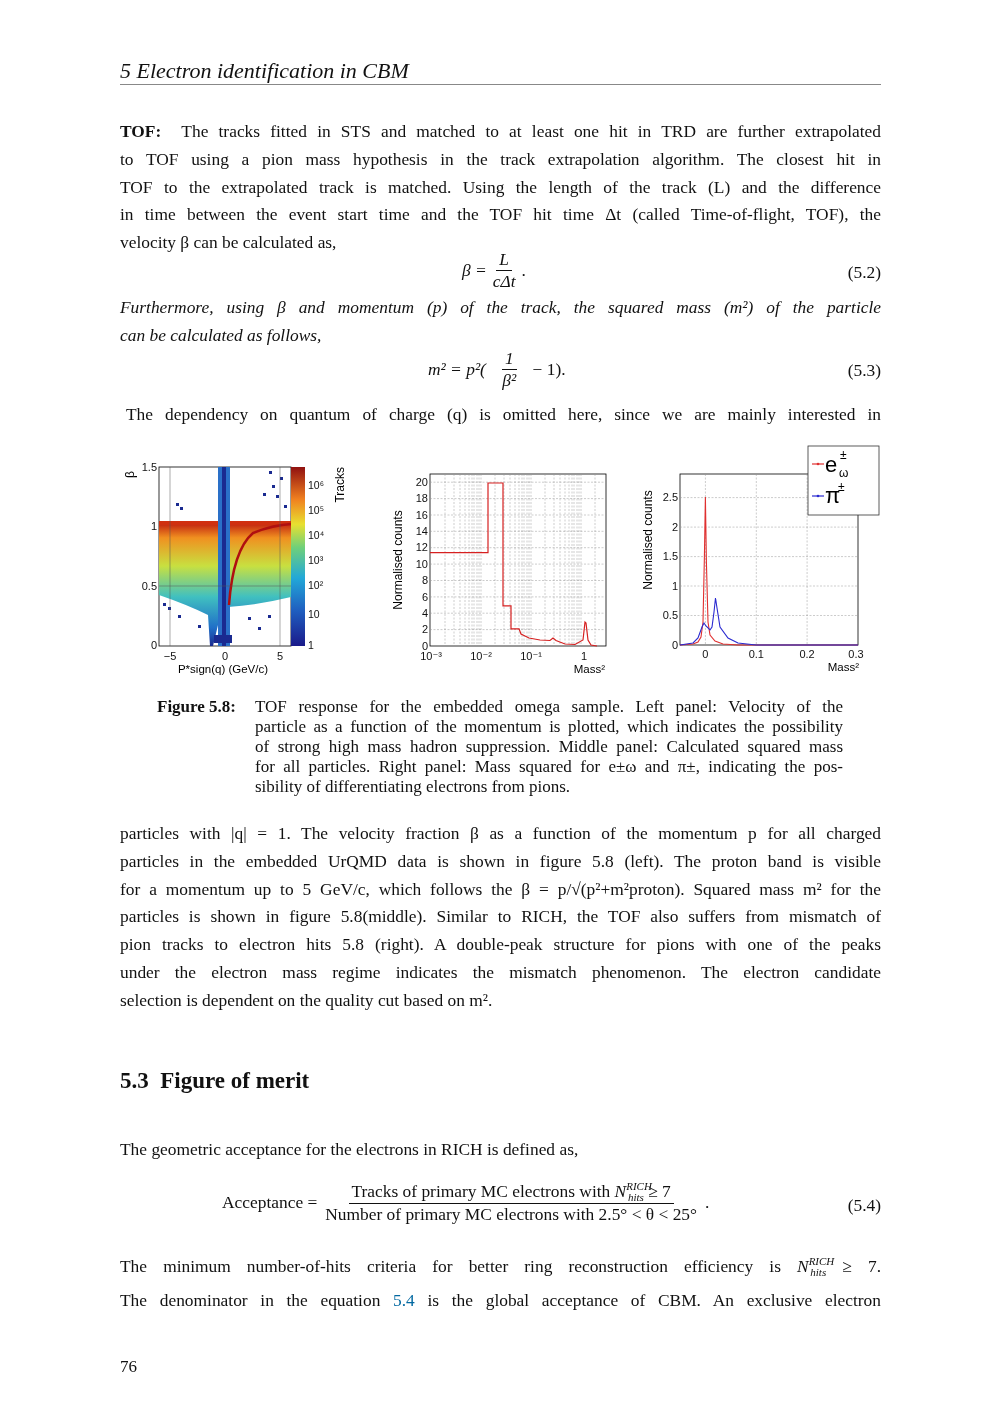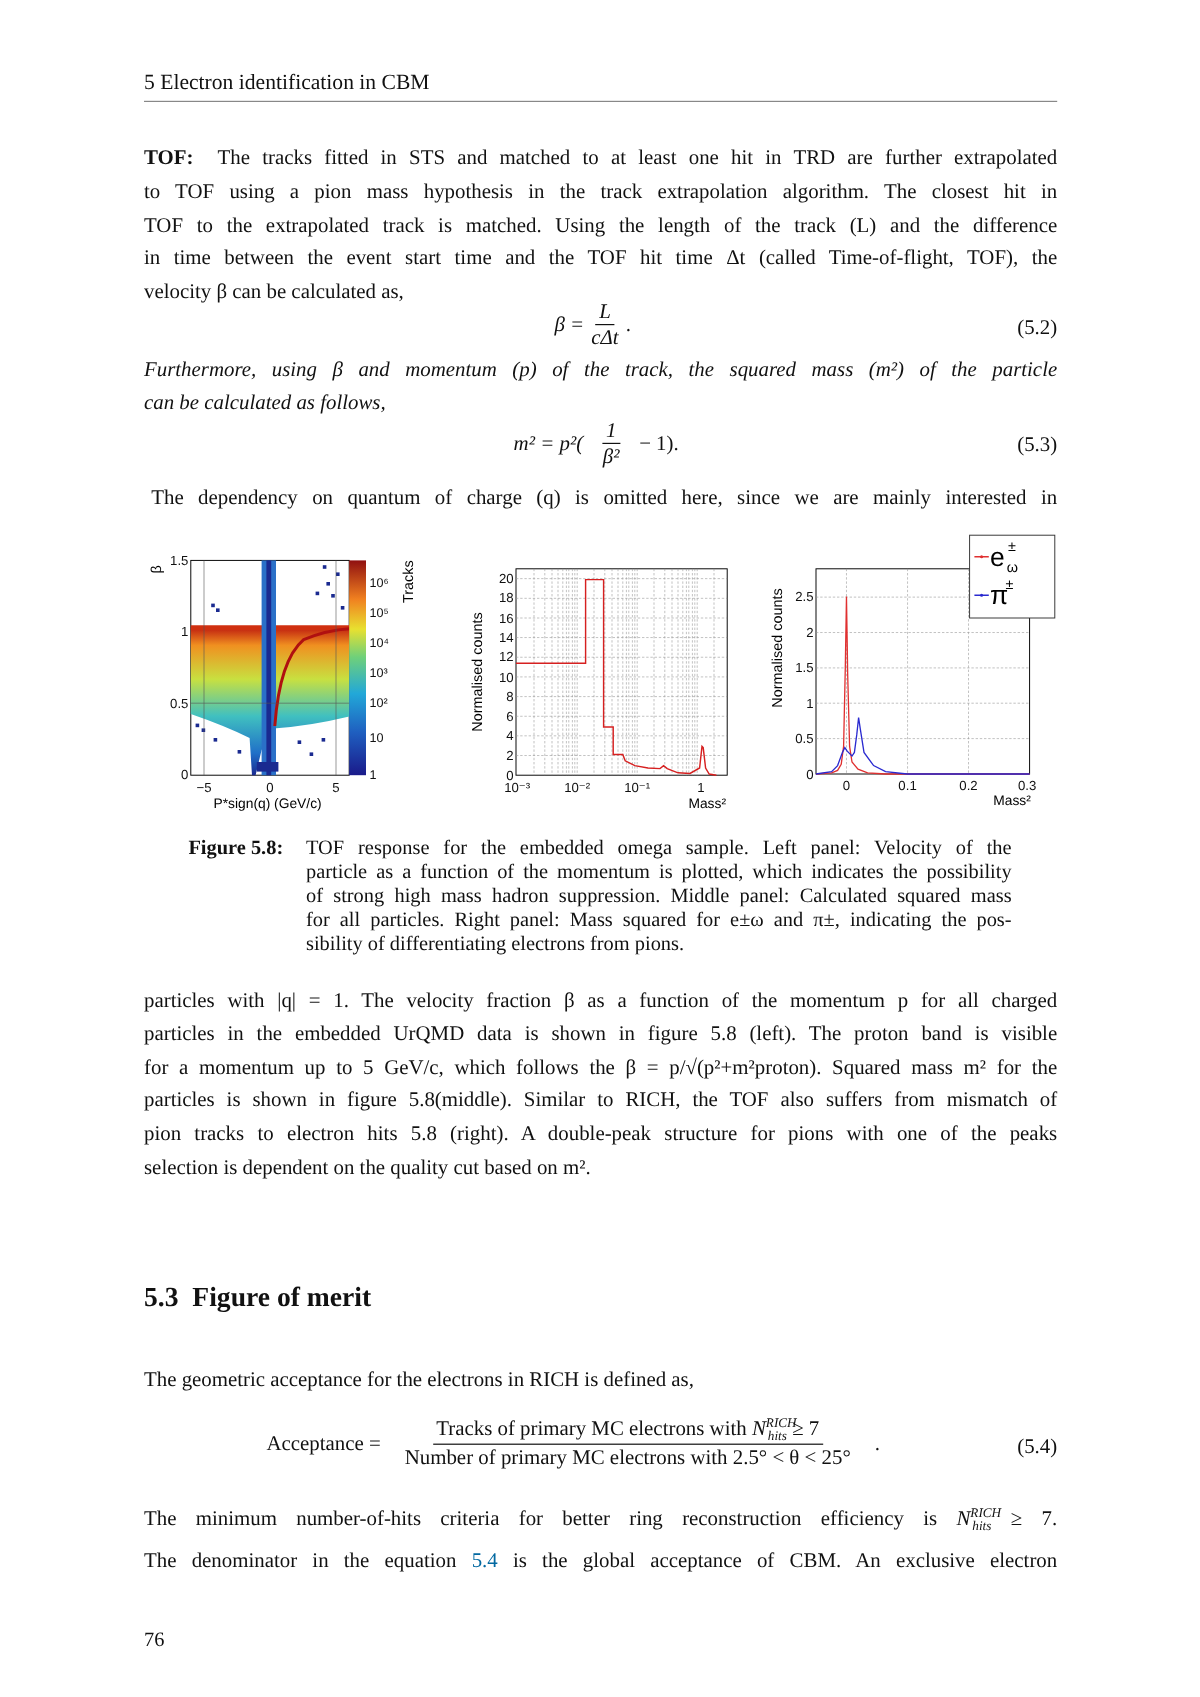--- a/index.html
+++ b/index.html
@@ -1,20 +1,20 @@
 <!DOCTYPE html>
 <html><head>
 <meta charset="utf-8">
 <style>
   html, body { margin: 0; padding: 0; background: #ffffff; }
   body { width: 1000px; height: 1414px; position: relative; overflow: hidden;
          font-family: "DejaVu Serif", "Liberation Serif", serif; color: #111; }
   .serif { font-family: "Liberation Serif", "DejaVu Serif", serif; }
   .abs { position: absolute; }
-  .running-head { left: 120px; top: 58px; font-size: 18px; }
+  .running-head { left: 120px; top: 58px; font-size: 22px; font-style: italic; }
   .head-rule { left: 120px; top: 84px; width: 761px; height: 1px; background: #888; }
   .para { position: absolute; left: 120px; width: 761px; font-size: 17.4px; line-height: 27.8px; text-align: justify; }
   .para .line { display: block; white-space: nowrap; text-align-last: justify; }
   .para .line.last { text-align-last: left; }
   .math { font-style: italic; }
   .eq-num { position: absolute; right: 119px; font-size: 17.4px; }
   .link { color: #0369a1; }
   .caption { position: absolute; left: 157px; width: 686px; font-size: 17px; line-height: 20px; }
   .caption .lbl { font-weight: bold; }
   .section-title { left: 120px; top: 1068px; font-size: 23px; font-weight: bold; }
@@ -281,32 +281,33 @@
     </div>
   </div>
 </div>
 
 <div class="para serif" style="top:820px;">
   <span class="line">particles with |q| = 1. The velocity fraction β as a function of the momentum p for all charged</span>
   <span class="line">particles in the embedded UrQMD data is shown in figure 5.8 (left). The proton band is visible</span>
   <span class="line">for a momentum up to 5 GeV/c, which follows the β = p/√(p²+m²proton). Squared mass m² for the</span>
   <span class="line">particles is shown in figure 5.8(middle). Similar to RICH, the TOF also suffers from mismatch of</span>
   <span class="line">pion tracks to electron hits 5.8 (right). A double-peak structure for pions with one of the peaks</span>
+  <span class="line">under the electron mass regime indicates the mismatch phenomenon. The electron candidate</span>
   <span class="line last">selection is dependent on the quality cut based on m².</span>
 </div>
 
 <div class="abs section-title serif">
   <span>5.3</span>&nbsp;&nbsp;<span>Figure of merit</span>
 </div>
 
 <div class="para serif" style="top:1136px;">
   <span class="line last">The geometric acceptance for the electrons in RICH is defined as,</span>
 </div>
 
-<div class="abs serif" style="left:222px; top:1180px; font-size:17.4px; display:flex; align-items:center; gap:20px;">
+<div class="abs serif" style="left:222px; top:1180px; font-size:17.4px; display:flex; align-items:center; gap:8px;">
   <span>Acceptance =</span>
   <span class="frac">
     <span class="num"><span>Tracks of primary MC electrons with </span><i>N</i><sup style="font-size:11px;"><i>RICH</i></sup><sub style="font-size:11px; margin-left:-24px;"><i>hits</i></sub><span> ≥ 7</span></span>
     <span>Number of primary MC electrons with 2.5° &lt; θ &lt; 25°</span>
   </span>
   <span>.</span>
 </div>
 <div class="eq-num serif" style="top:1195px;">(5.4)</div>
 
 <div class="para serif" style="top:1248px;">

